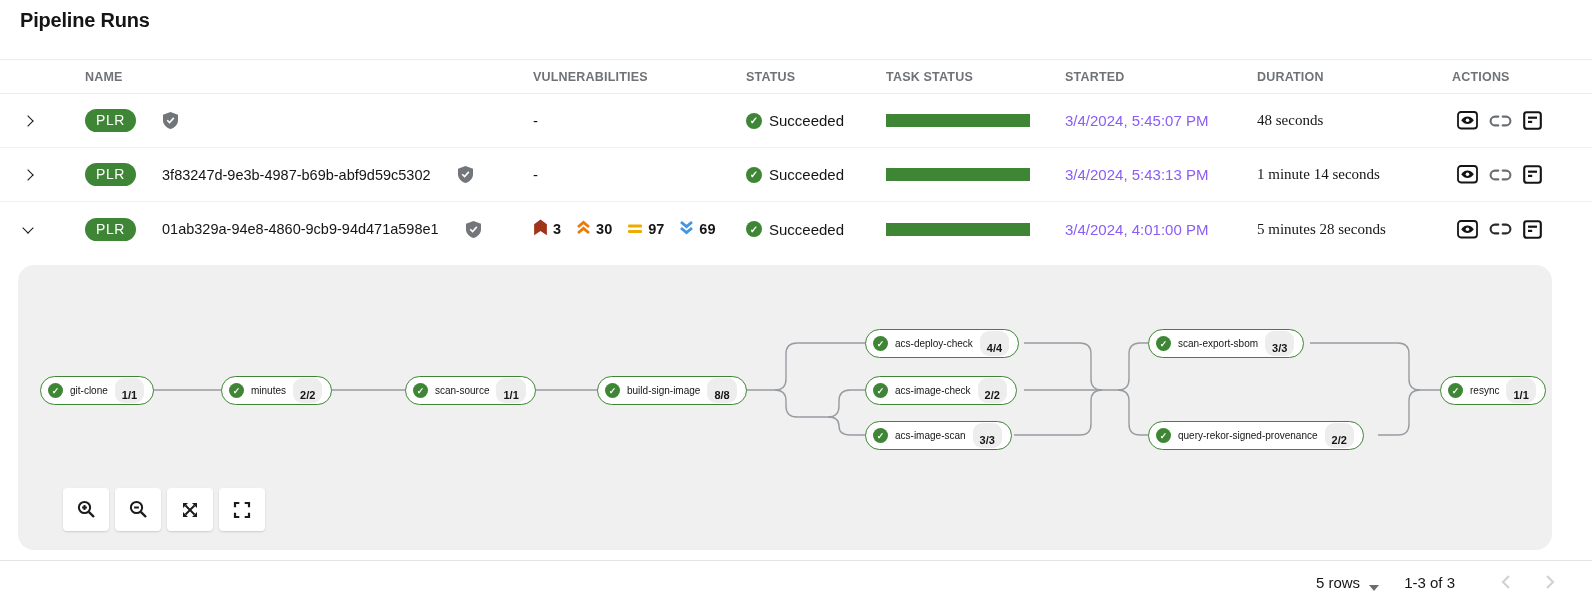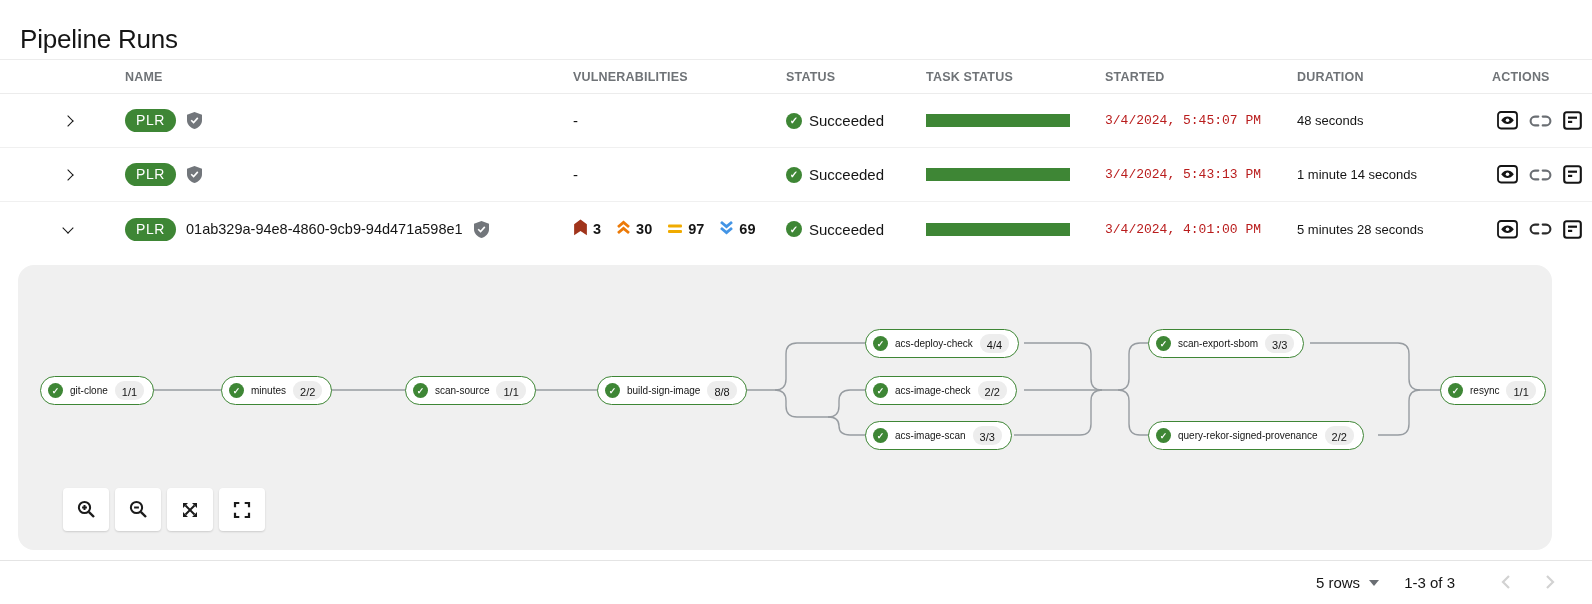--- a/index.html
+++ b/index.html
@@ -1,79 +1,79 @@
 <!DOCTYPE html>
 <html><head>
 <meta charset="utf-8">
 <style>
   * { margin:0; padding:0; box-sizing:border-box; }
   html,body { width:1592px; height:604px; background:#fff; font-family:"Liberation Sans", sans-serif; color:#151515; overflow:hidden; }
 
   
   .topbar { position:relative; height:59px; }
-  .page-title { position:absolute; left:20px; top:24px; font-size:26px; font-weight:400; letter-spacing:-0.2px; }
+  .page-title { position:absolute; left:20px; top:9px; font-size:20px; font-weight:700; letter-spacing:-0.2px; }
   .searchbox { position:absolute; right:27px; top:8px; width:300px; height:36px; border-bottom:1px solid #8a8d90; display:flex; align-items:center; gap:10px; padding:0 4px 0 6px; }
   .searchbox input { flex:1; border:none; outline:none; font-size:15.5px; color:#151515; font-family:inherit; background:transparent; }
   .searchbox input::placeholder { color:#8b8d8f; }
   .clear-x { color:#c8c8c8; font-size:19px; line-height:1; cursor:pointer; padding:2px 4px; }
 
   
-  .grid-row { display:grid; grid-template-columns:85px 448px 213px 140px 179px 192px 195px 1fr; align-items:center;padding-left:40px; }
+  .grid-row { display:grid; grid-template-columns:85px 448px 213px 140px 179px 192px 195px 1fr; align-items:center; }
   .thead { height:35px; border-top:1px solid #ececec; border-bottom:1px solid #ececec; color:#6f7377; font-size:12.5px; font-weight:700; letter-spacing:0.2px; }
   .trow { height:54px; border-bottom:1px solid #f0f0f0; }
   .trow.expanded { border-bottom:none; }
 
   .expand-cell { display:flex; justify-content:flex-start; padding-left:24px; cursor:pointer; }
   .chev { display:inline-block; width:8px; height:8px; border:solid #151515; border-width:0 1.7px 1.7px 0; }
   .chev.right { transform:rotate(-45deg); }
   .chev.down  { transform:rotate(45deg); margin-top:-3px; }
 
-  .name-cell { display:flex; align-items:center; gap:10px; }
+  .name-cell { display:flex; align-items:center; gap:26px; }
   .plr-badge { background:#3E8635; color:#fff; border-radius:14px; padding:3px 11px 4px; font-size:14px; letter-spacing:0.6px; }
   .run-name { font-size:14.5px; }
   .shield { display:inline-flex; margin-left:1px; }
 
   .vuln-cell { font-size:15px; display:flex; align-items:center; gap:15px; }
   .vuln-item { display:flex; align-items:center; gap:5px; font-weight:700; font-size:14.5px; }
 
   .status-cell { display:flex; align-items:center; gap:7px; font-size:15px; }
   .check-circle { display:inline-flex; width:16px; height:16px; border-radius:50%; background:#3E8635; color:#fff; align-items:center; justify-content:center; font-size:10px; font-weight:700; flex:none; }
 
   .task-bar { width:144px; height:13px; background:#3E8635; }
 
-  .started-cell { color:#b91c1c; font-size:13px;font-family:Liberation Mono, monospace; }
-  .duration-cell { font-size:13px; }
+  .started-cell { color:#8b5cf6; font-size:15px; }
+  .duration-cell { font-size:15px;font-family:Liberation Serif, serif; }
   .actions-cell { display:flex; align-items:center; gap:11px; padding-left:5px; }
   .action-btn { display:inline-flex; cursor:pointer; }
 
   
   .expanded-section { padding:9px 18px 0 18px; }
   .graph-panel { position:relative; width:1534px; height:285px; background:#f0f0f0; border-radius:16px; }
   .graph-panel svg.edges { position:absolute; left:0; top:0; z-index:0; }
   .task-node { position:absolute; z-index:1; display:inline-flex; align-items:center; gap:7px; height:29px; padding:0 9px 0 7px; background:#fff; border:1.5px solid #3E8635; border-radius:15px; cursor:pointer; }
   .task-node .check-circle { width:15px; height:15px; font-size:9px; }
   .task-label { font-size:10px; white-space:nowrap; }
-  .task-count { background:#ededed; border-radius:9px; padding:5px 7px 2px; font-size:11px; font-weight:400; white-space:nowrap; }
+  .task-count { background:#ededed; border-radius:9px; padding:11px 7px 2px; font-size:11px; font-weight:700; white-space:nowrap; }
   .n0 { left:22px;  top:111px; }
   .n1 { left:203px; top:111px; }
   .n2 { left:387px; top:111px; }
   .n3 { left:579px; top:111px; }
   .n4 { left:847px; top:64px; }
   .n5 { left:847px; top:111px; }
   .n6 { left:847px; top:156px; }
   .n7 { left:1130px; top:64px; }
   .n8 { left:1130px; top:156px; }
   .n9 { left:1422px; top:111px; }
 
   .graph-controls { position:absolute; left:45px; top:223px; display:flex; gap:6px; z-index:2; }
   .gc-btn { width:46px; height:43px; background:#fff; border:none; border-radius:4px; box-shadow:0 1px 2px rgba(0,0,0,0.15); display:flex; align-items:center; justify-content:center; cursor:pointer; }
 
   
   .footer { height:43px; margin-top:10px; border-top:1px solid #e4e4e4; display:flex; align-items:center; justify-content:flex-end; }
-  .per-page { display:flex; align-items:center; gap:9px; font-size:15px; cursor:pointer; }
+  .per-page { display:flex; align-items:flex-end; gap:9px; font-size:15px; cursor:pointer; }
   .caret-down { width:0; height:0; border-left:5px solid transparent; border-right:5px solid transparent; border-top:6px solid #6a6e73; margin-top:2px; }
   .range-label { font-size:15px; margin-left:25px; }
   .pg-nav { display:flex; align-items:center; gap:28px; margin-left:43px; margin-right:34px; }
   .pg-btn { display:inline-flex; cursor:default; }
 </style>
 </head>
 <body>
 
 <div class="topbar">
   <div class="page-title">Pipeline Runs</div>
@@ -136,20 +136,21 @@
       </span>
   </div>
 </div>
 
 <div class="grid-row trow">
   <div class="expand-cell">
       <span class="chev right"></span>
     </div>
   <div class="name-cell">
     <span class="plr-badge">PLR</span>
+    <span class="run-name">3f83247d-9e3b-4987-b69b-abf9d59c5302</span>
     <span class="shield">
       <svg width="15" height="17" viewBox="0 0 15 17">
           <path d="M7.5 0 L15 2.8 V8 C15 12.8 11.8 15.6 7.5 17 C3.2 15.6 0 12.8 0 8 V2.8 Z" fill="#72767b"></path>
           <path d="M4.2 8.2 L6.6 10.6 L10.8 5.9" stroke="#fff" stroke-width="1.6" fill="none"></path>
         </svg>
     </span>
   </div>
   <div class="vuln-cell">-</div>
   <div class="status-cell">
     <span class="check-circle">✓</span>

